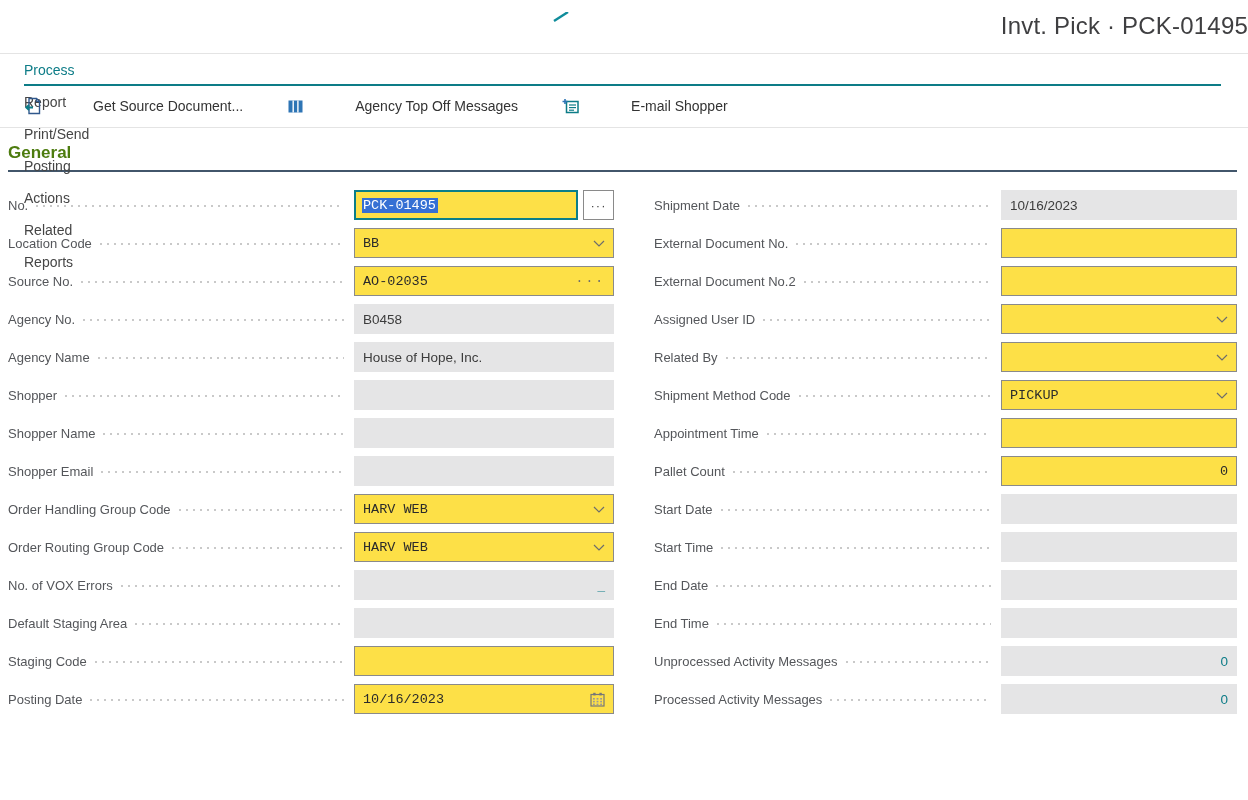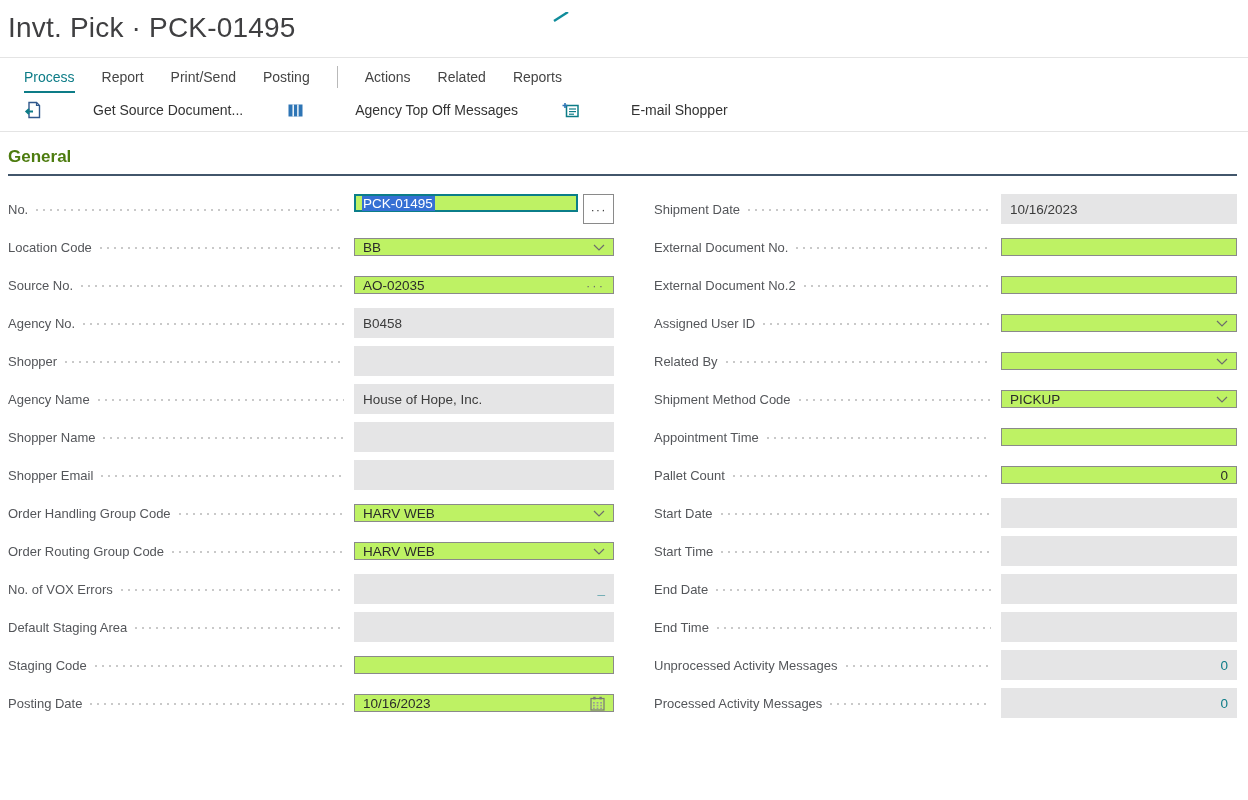--- a/index.html
+++ b/index.html
@@ -9,26 +9,26 @@
     font-family:"Liberation Sans","DejaVu Sans",sans-serif;
     color:#2b2b2b; position:relative;
   }
   .page { position:relative; width:1248px; height:800px; }
 
   
   .pencil-fragment { position:absolute; left:552px; top:0; }
 
   .title {
     margin:12px 0 0 8px;
-    font-size:28px; font-weight:300; color:#3f3f41; letter-spacing:.2px;
+    font-size:24px; font-weight:300; color:#3f3f41; letter-spacing:.2px;text-align:right;
   }
   .rule-light { border:none; border-top:1px solid #e4e4e4; margin-top:13px; }
 
   
-  .tabs { display:flex; align-items:center; height:37px; padding-left:24px; }
+  .tabs { display:flex; height:37px; padding-left:24px;flex-direction:column; }
   .tab {
     font-size:14px; color:#454545; padding:8px 0 6px; margin-right:27px;
     border-bottom:2px solid transparent; cursor:pointer; white-space:nowrap;
   }
   .tab.active { color:#0d7c87; border-bottom-color:#0d7c87; }
   .tab-divider { width:1px; height:22px; background:#b9b9b9; margin:0 27px 0 0; }
 
   
   .actionbar { display:flex; align-items:center; padding:6px 0 12px 24px; }
   .action { display:flex; align-items:center; margin-right:44px; cursor:pointer;gap:44px; }
@@ -49,22 +49,22 @@
   .lbl { font-size:13px; color:#54565a; white-space:nowrap; }
   .dots {
     flex:1; height:2px; align-self:center; margin:2px 10px 0 8px;
     background-image:radial-gradient(circle at 1px 1px,#c9c9c9 1px,transparent 1.1px);
     background-size:7px 2px; background-repeat:repeat-x;
   }
   .fwrap { display:flex; width:260px; flex:0 0 auto; }
   .col-right .fwrap { width:236px; }
 
   .box {
-    height:18px; width:100%; background:#bef264; border:1px solid #8a8a8a;
-    display:flex; align-items:center; padding:0 8px; font-size:13.5px; color:#2b2b2b;
+    height:30px; width:100%; background:#fde047; border:1px solid #8a8a8a;
+    display:flex; align-items:center; padding:0 8px; font-size:13.5px; color:#2b2b2b;font-family:Liberation Mono, monospace;
   }
   .box .val { flex:1; white-space:nowrap; overflow:hidden; }
   .box.focused { border:2px solid #0b7e89; padding:0 6px; }
   .box.focused .sel { background:#3570d4; color:#fff; padding:1px 2px 2px 1px; }
   .box .chev { flex:0 0 auto; margin-left:6px; }
   .box .inline-assist { flex:0 0 auto; color:#6f6f6f; letter-spacing:2px; font-size:13px; margin-left:6px; }
   .box.num .val { text-align:right; }
 
   .assist-btn {
     flex:0 0 auto; width:31px; height:30px; margin-left:5px;
@@ -185,35 +185,35 @@
           <span class="lbl">Agency No.</span>
           <span class="dots"></span>
           <div class="fwrap">
             <div class="disabled-box">
               <span class="val">B0458</span>
             </div>
           </div>
         </div>
 
         <div class="row">
+          <span class="lbl">Agency Name</span>
+          <span class="dots"></span>
+          <div class="fwrap">
+            <div class="disabled-box">
+              <span class="val">House of Hope, Inc.</span>
+            </div>
+          </div>
+        </div>
+
+        <div class="row">
           <span class="lbl">Shopper</span>
           <span class="dots"></span>
           <div class="fwrap">
             <div class="disabled-box">
               <span class="val"></span>
-            </div>
-          </div>
-        </div>
-
-        <div class="row">
-          <span class="lbl">Agency Name</span>
-          <span class="dots"></span>
-          <div class="fwrap">
-            <div class="disabled-box">
-              <span class="val">House of Hope, Inc.</span>
             </div>
           </div>
         </div>
 
         <div class="row">
           <span class="lbl">Shopper Name</span>
           <span class="dots"></span>
           <div class="fwrap">
             <div class="disabled-box">
               <span class="val"></span>

